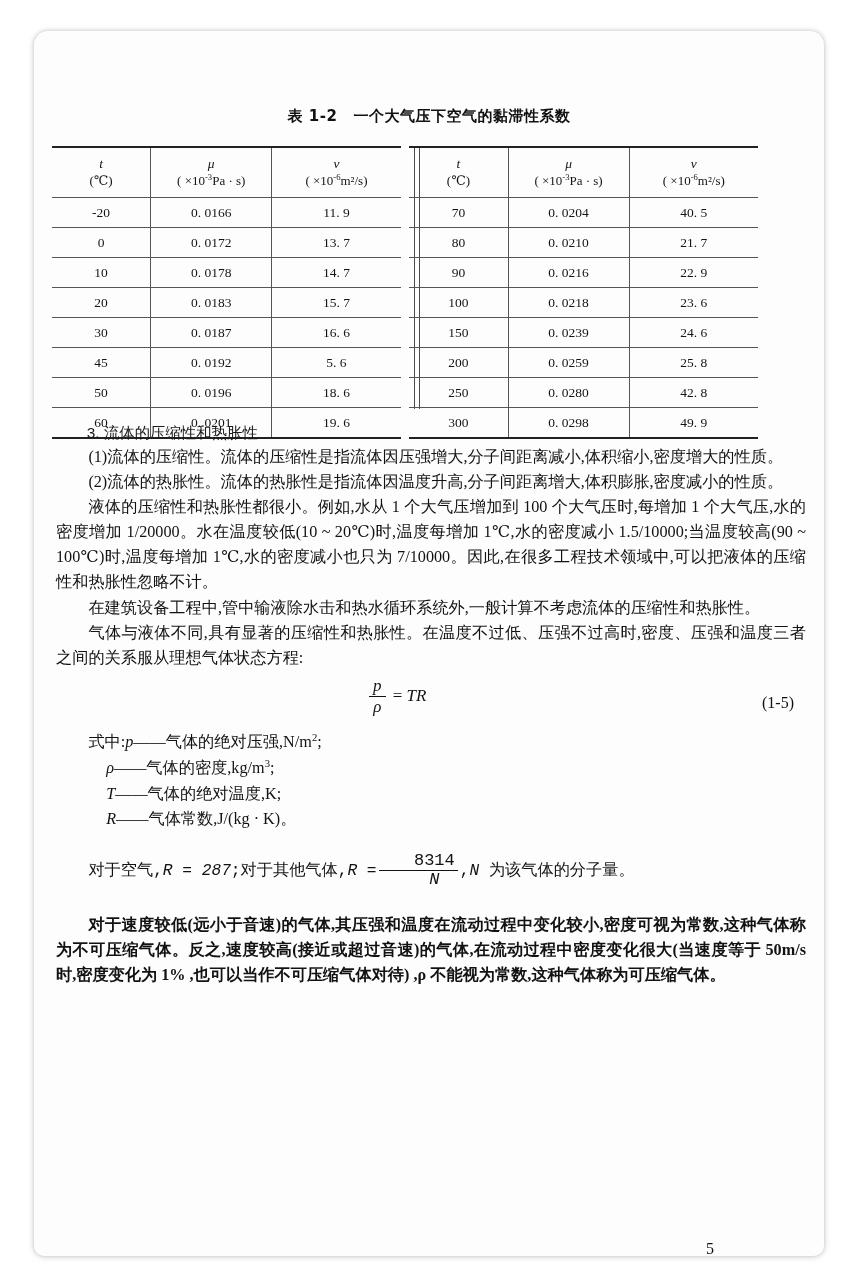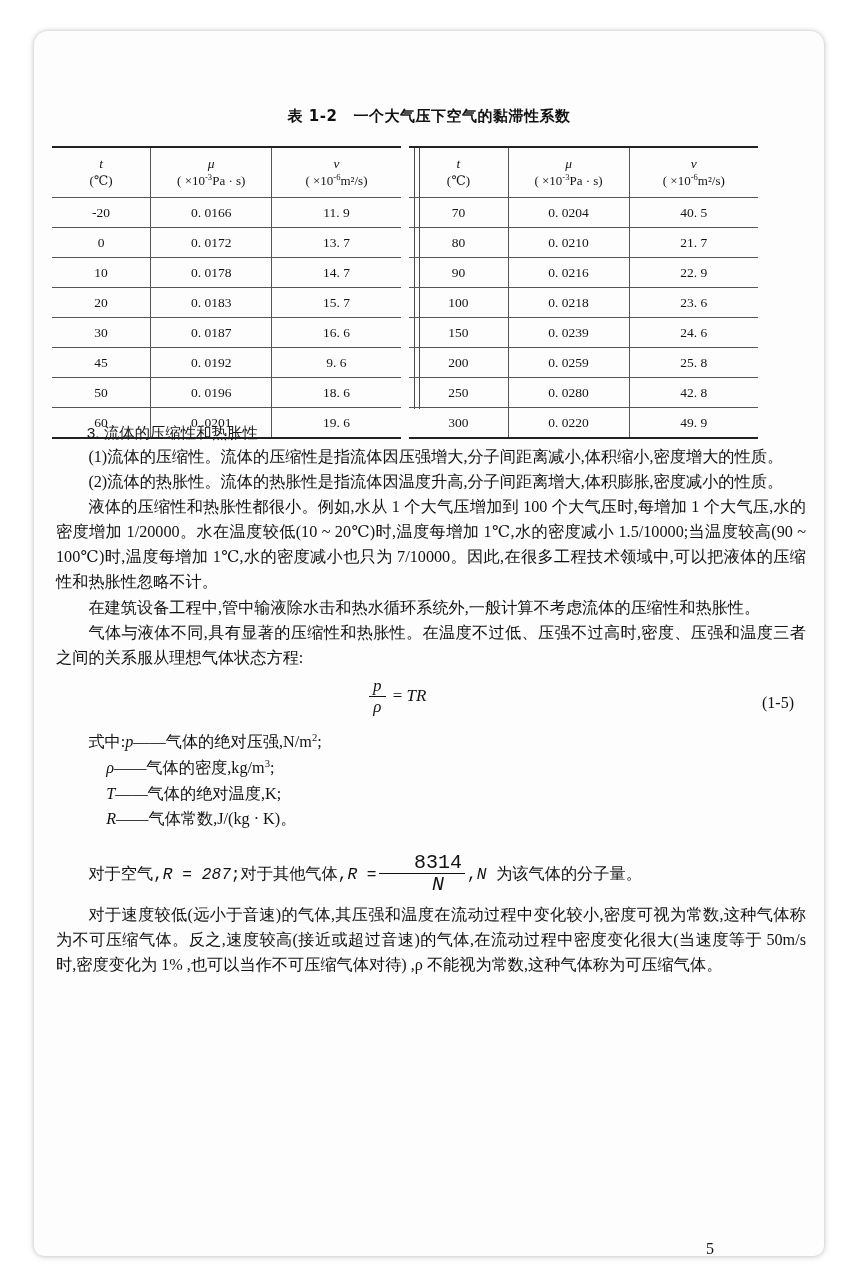--- a/index.html
+++ b/index.html
@@ -113,21 +113,21 @@
     margin:0 3px;
   }
   .frac .num{display:block;border-bottom:1.3px solid #111;padding:0 4px 1px;}
   .frac .den{display:block;padding:1px 4px 0;}
   sup.s{font-size:.66em;vertical-align:super;}
   .ital{font-style:italic;}
   .rm{font-style:normal;}
 
   .inlinefrac{
     display:inline-block;vertical-align:-0.55em;
-    text-align:center;line-height:1.05;font-size:20px;
+    text-align:center;line-height:1.05;font-size:17px;
     margin:0 2px;
   }
   .inlinefrac .num{display:block;border-bottom:1.2px solid #111;padding:0 3px;}
   .inlinefrac .den{display:block;font-style:italic;padding:0 3px;}
 
   .pageno{
     position:absolute;right:28px;bottom:22px;
     font-size:16px;color:#111;
   }
 </style>
@@ -223,42 +223,42 @@
             <td class="vr">0. 0187</td>
             <td>16. 6</td>
             <td class="split"></td>
             <td class="vr">150</td>
             <td class="vr">0. 0239</td>
             <td>24. 6</td>
           </tr>
           <tr>
             <td class="vr">45</td>
             <td class="vr">0. 0192</td>
-            <td>9. 6</td>
+            <td>5. 6</td>
             <td class="split"></td>
             <td class="vr">200</td>
             <td class="vr">0. 0259</td>
             <td>25. 8</td>
           </tr>
           <tr>
             <td class="vr">50</td>
             <td class="vr">0. 0196</td>
             <td>18. 6</td>
             <td class="split"></td>
             <td class="vr">250</td>
             <td class="vr">0. 0280</td>
             <td>42. 8</td>
           </tr>
           <tr class="last">
             <td class="vr">60</td>
             <td class="vr">0. 0201</td>
             <td>19. 6</td>
             <td class="split"></td>
             <td class="vr">300</td>
-            <td class="vr">0. 0220</td>
+            <td class="vr">0. 0298</td>
             <td>49. 9</td>
           </tr>
         </tbody>
   </table>
 
   <div class="body">
 
 
     <p class="h3">3. 流体的压缩性和热胀性</p>
 
@@ -289,20 +289,20 @@
     <p class="defline first"><span>式中:</span><span class="ital">p</span><span>——</span><span>气体的绝对压强,N/m</span><sup class="s">2</sup><span>;</span></p>
           <p class="defline"><span class="ital">ρ</span><span>——</span><span>气体的密度,kg/m</span><sup class="s">3</sup><span>;</span></p>
           <p class="defline"><span class="ital">T</span><span>——</span><span>气体的绝对温度,K;</span></p>
           <p class="defline"><span class="ital">R</span><span>——</span><span>气体常数,J/(kg · K)。</span></p>
         </div>
 
     <p class="noind" style="text-indent:2em;margin-top:20px;font-family:Liberation Mono, monospace;">
       <span>对于空气,</span><span class="ital">R = 287</span><span>;对于其他气体,</span><span class="ital">R =</span><span class="inlinefrac"><span class="num">8314</span><span class="den">N</span></span><span>,</span><span class="ital">N</span><span> 为该气体的分子量。</span>
     </p>
 
-    <p style="margin-top:8px;">对于速度较低(远小于音速)的气体,其压强和温度在流动过程中变化较小,密度可视为常数,这种气体称为不可压缩气体。反之,速度较高(接近或超过音速)的气体,在流动过程中密度变化很大(当速度等于 50m/s 时,密度变化为 1% ,也可以当作不可压缩气体对待) ,ρ 不能视为常数,这种气体称为可压缩气体。</p>
+    <p style="margin-top:24px;font-weight:bold;">对于速度较低(远小于音速)的气体,其压强和温度在流动过程中变化较小,密度可视为常数,这种气体称为不可压缩气体。反之,速度较高(接近或超过音速)的气体,在流动过程中密度变化很大(当速度等于 50m/s 时,密度变化为 1% ,也可以当作不可压缩气体对待) ,ρ 不能视为常数,这种气体称为可压缩气体。</p>
 
   </div>
 
   <div class="pageno">5</div>
 
 </div>
 </div>
 
 </body></html>

